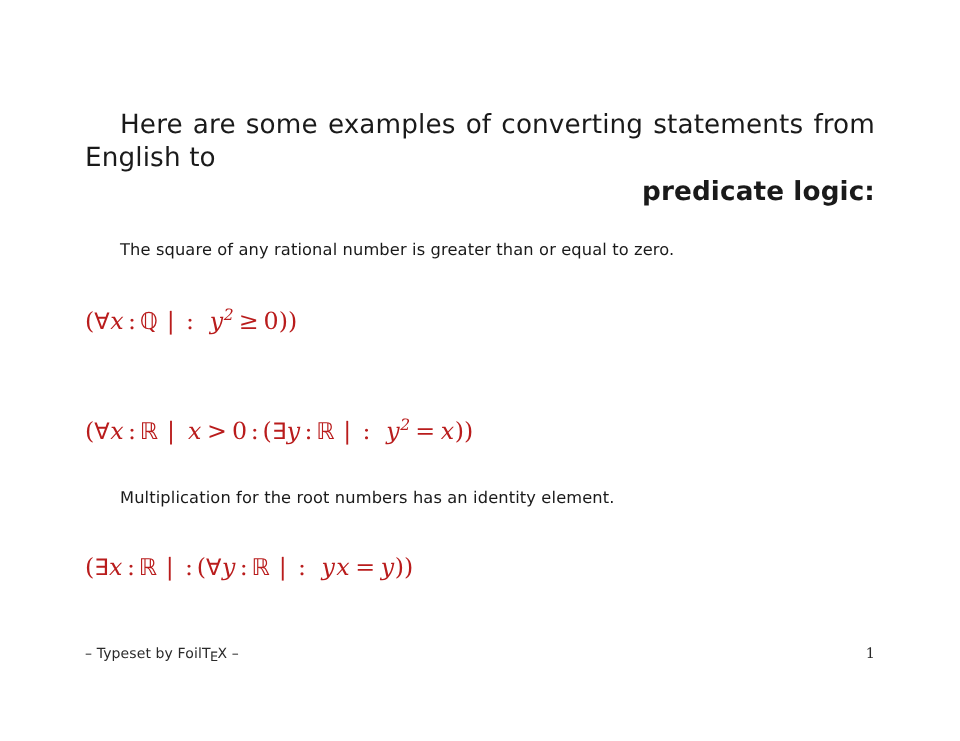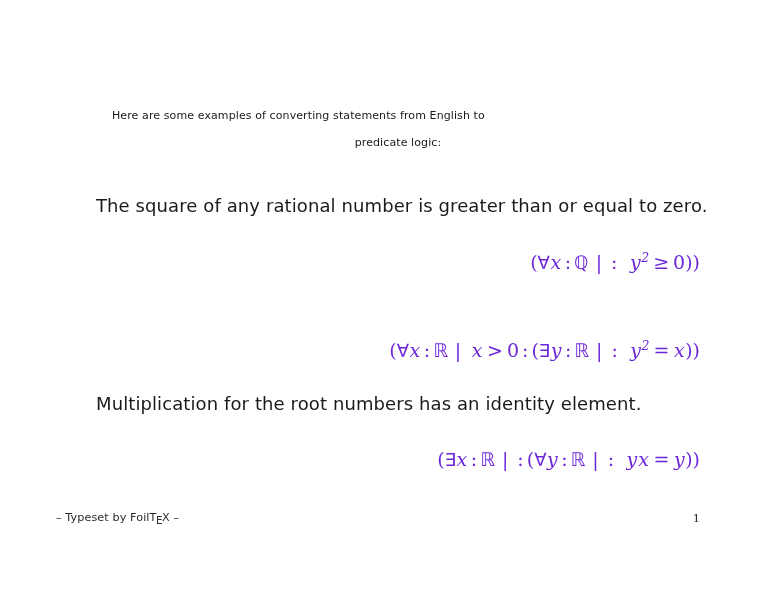--- a/index.html
+++ b/index.html
@@ -27,52 +27,53 @@
 
   
   .content {
     position: absolute;
     left: 68px;
     top: 86px;
     width: 632px;
   }
 
   .para {
-    font-size: 11px;
+    font-size: 21px;
     line-height: 27px;
     text-align: justify;
     text-justify: inter-word;
-    margin: 16px;
+    margin: 0;
     color: #1a1a1a;
     letter-spacing: 0.1px;
   }
   .para.indent {
     text-indent: 28px;
   }
   .para .lastline {
     display: block;
-    text-align: center;
+    text-align: right;
+    font-weight: bold;
   }
 
   .statement {
-    font-size: 18px;
+    font-size: 13px;
     line-height: 27px;
     margin: 0;
     padding-left: 28px;
     color: #1a1a1a;
     white-space: nowrap;
     letter-spacing: 0.1px;
   }
 
   
   .math {
     font-family: "DejaVu Serif", "Liberation Serif", serif;
     font-size: 19px;
-    color: #6d28d9;
-    text-align: right;
+    color: #b91c1c;
+    text-align: left;
     white-space: nowrap;
     line-height: 1;
   }
   .math .v {            
     font-style: italic;
     padding: 0 0.5px;
   }
   .math .q {            
     font-style: normal;
     font-family: "DejaVu Sans", sans-serif;
@@ -120,28 +121,28 @@
   .sp-1 { height: 20px; }
   .sp-2 { height: 34px; }
   .sp-3 { height: 31px; }
   .sp-4 { height: 37px; }
   .sp-5 { height: 30px; }
   .sp-6 { height: 33px; }
 
   
   .footer {
     position: absolute;
-    left: 56px;
+    left: 68px;
     right: 68px;
     top: 511px;
     height: 18px;
     font-size: 11.2px;
     color: #2a2a2a;
     display: flex;
-    align-items: flex-start;
+    align-items: flex-end;
     justify-content: space-between;
   }
   .footer-left {
     white-space: nowrap;
     letter-spacing: 0.1px;
   }
   .texlogo {
     display: inline;
     white-space: nowrap;
   }

